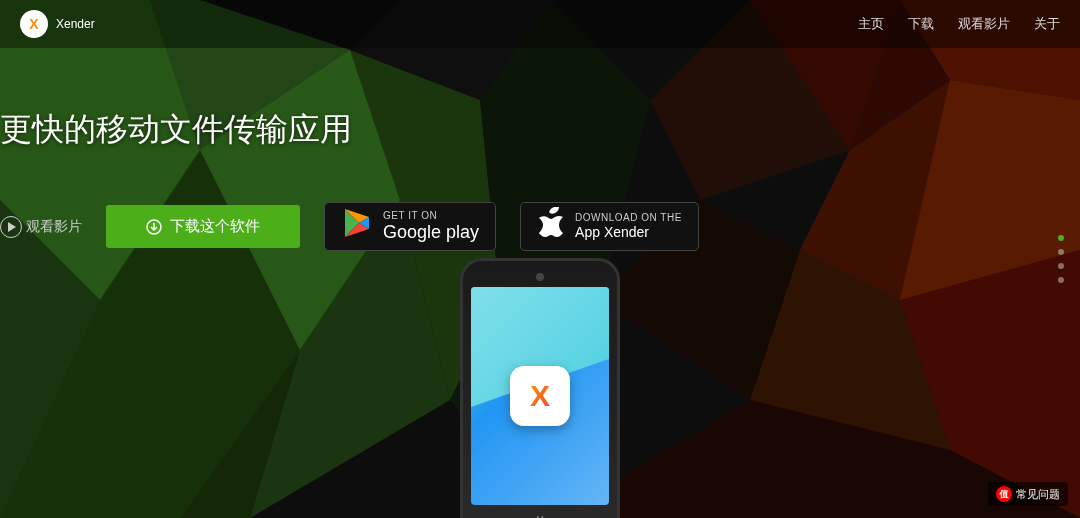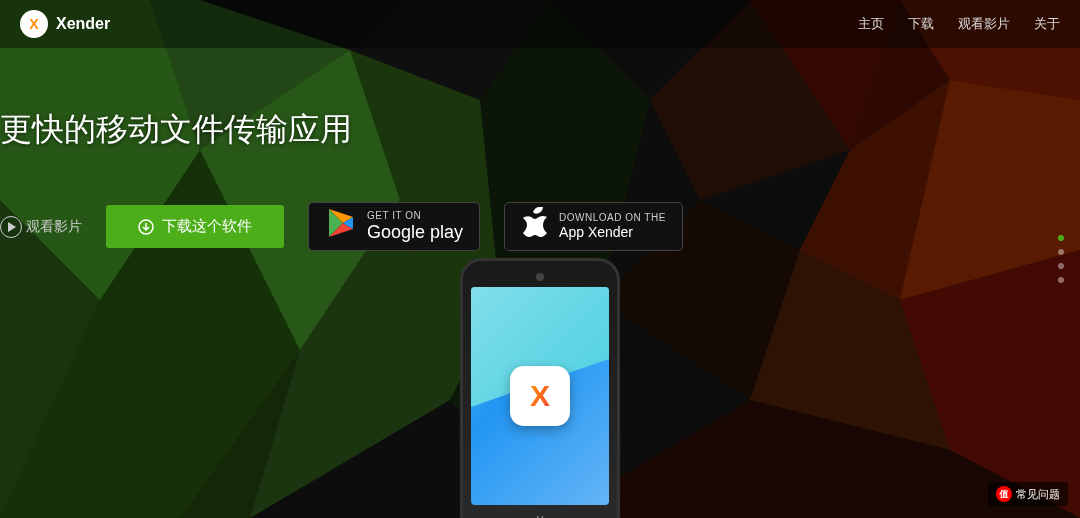--- a/index.html
+++ b/index.html
@@ -38,22 +38,22 @@
       display: flex;
       align-items: center;
       gap: 8px;
     }
     .logo-icon {
       width: 28px;
       height: 28px;
     }
     .logo-text {
       color: #fff;
-      font-size: 16px;
-      font-weight: 700;
+      font-size: 12px;
+      font-weight: 400;
     }
     .nav-links {
       margin-left: auto;
       display: flex;
       gap: 24px;
     }
     .nav-link {
       color: #ddd;
       font-size: 13px;
       cursor: pointer;
@@ -116,21 +116,21 @@
       border-bottom: 5px solid transparent;
       border-left: 8px solid #ccc;
       margin-left: 2px;
     }
 
     .download-btn {
       background: #4caf1a;
       color: #fff;
       border: none;
       border-radius: 3px;
-      padding: 12px 32px;
+      padding: 12px 40px;
       font-size: 15px;
       cursor: pointer;
       display: flex;
       align-items: center;
       gap: 8px;
       font-family: inherit;
     }
 
     .store-btn {
       display: flex;

